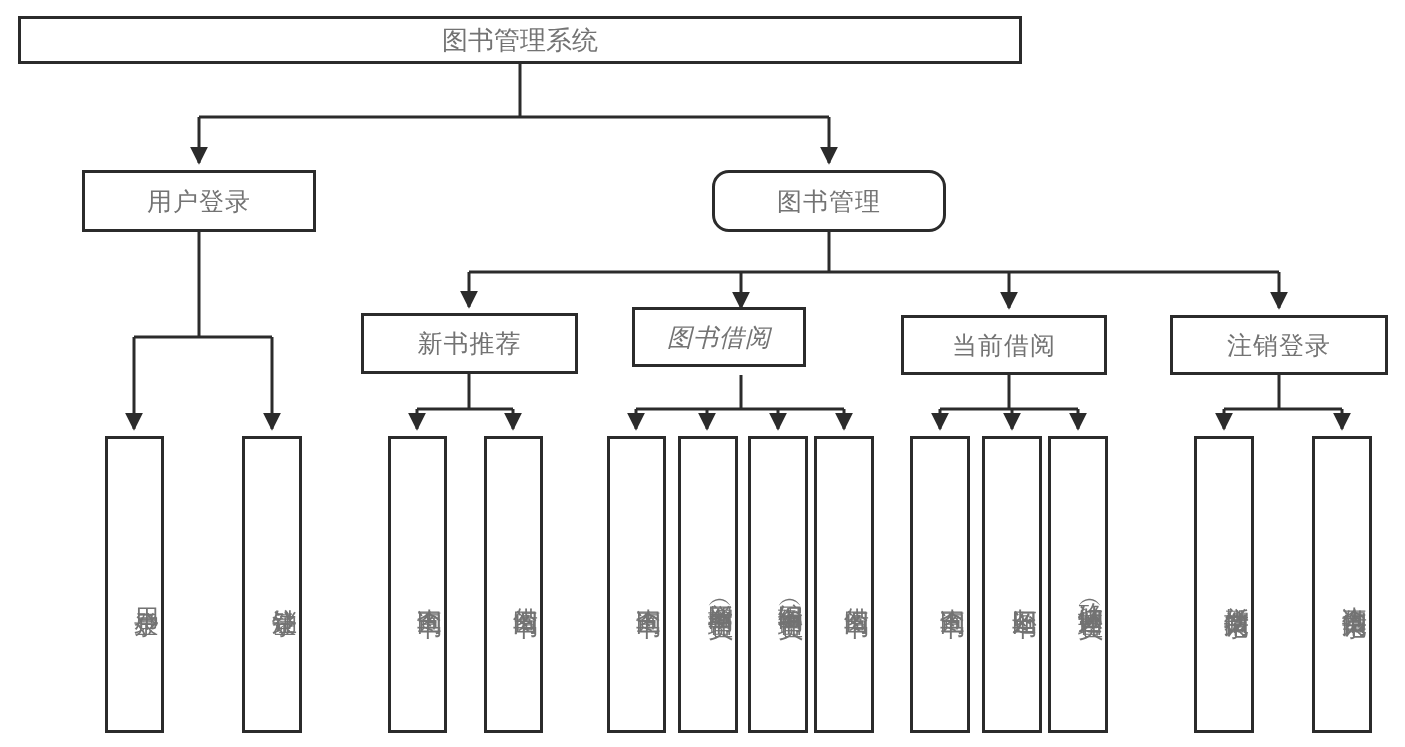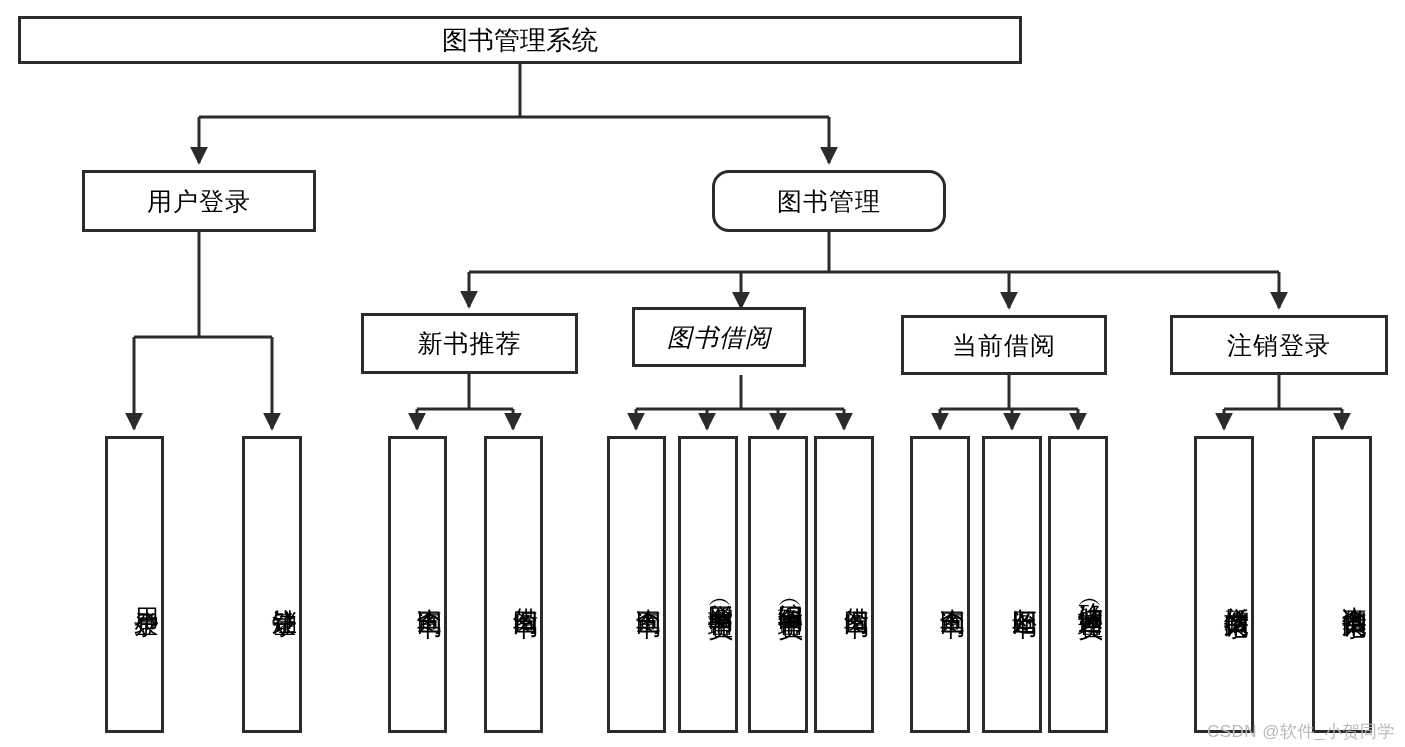--- a/index.html
+++ b/index.html
@@ -26,21 +26,21 @@
     pointer-events: none;
   }
   .node {
     position: absolute;
     box-sizing: border-box;
     border: 3px solid #2b2b2b;
     background: #ffffff;
     display: flex;
     align-items: center;
     justify-content: center;
-    color: #000000;
+    color: #737373;
     z-index: 2;
   }
   .node.horiz {
     font-size: 25px;
     letter-spacing: 1px;
   }
   .node.root {
     font-size: 26px;
   }
   .node.vert {
@@ -187,15 +187,14 @@
     <span class="vlabel">确认归还（管理员）</span>
   </div>
 
   <div class="node vert" style="left:1194px; top:436px; width:60px; height:297px;">
     <span class="vlabel">新增借阅记录</span>
   </div>
   <div class="node vert" style="left:1312px; top:436px; width:60px; height:297px;">
     <span class="vlabel">查询借阅记录</span>
   </div>
 
-  <div class="watermark">CSDN @软件_小贺同学</div>
 
 </div>
 
 </body></html>

